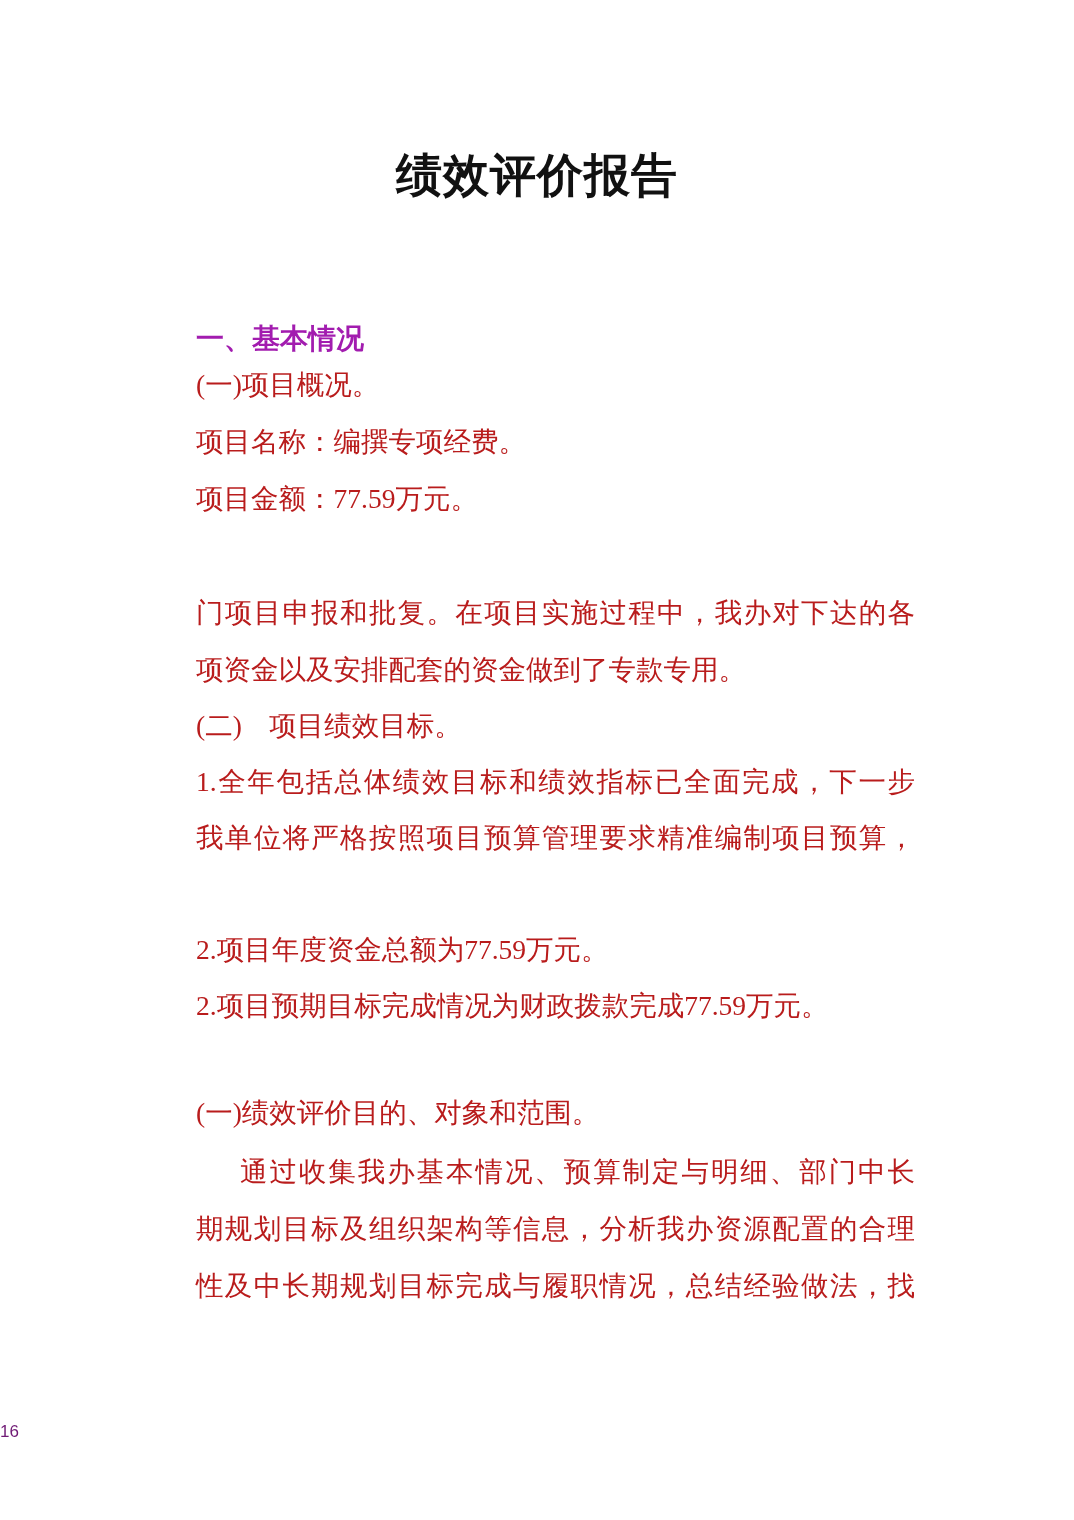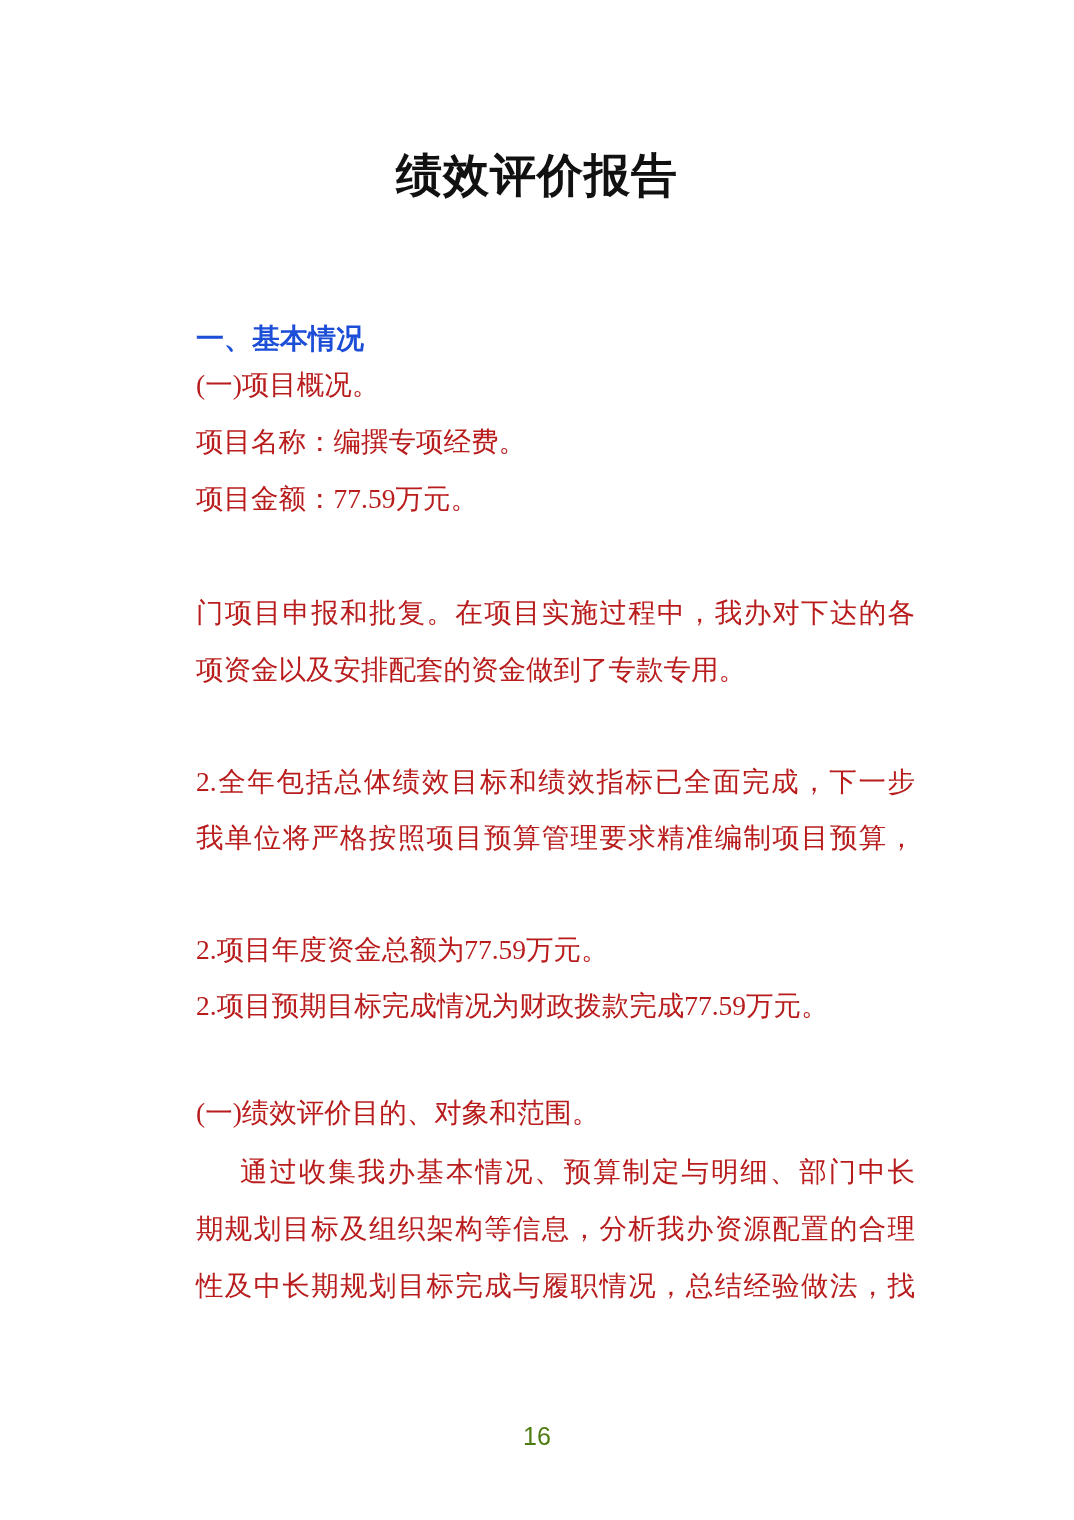--- a/index.html
+++ b/index.html
@@ -39,51 +39,51 @@
   .fill {
     white-space: normal;
     text-align: justify;
     text-align-last: justify;
     text-justify: inter-character;
   }
   .hd {
     font-family: "Liberation Sans", "DejaVu Sans", sans-serif;
     font-weight: 700;
     font-size: 28px;
-    color: #1d4ed8;
+    color: #a21caf;
   }
   .indent {
     left: 196px;
     padding-left: 44px;
     width: 675px;
   }
   .pageno {
     position: absolute;
     top: 1414px; left: 0;
     width: 1074px;
-    text-align: center;
-    font-size: 25px;
+    font-size: 17px;
     font-family: "Liberation Sans", "DejaVu Sans", sans-serif;
-    color: #4d7c0f;
+    color: #701a75;
   }
 </style>
 </head>
 <body>
 
 <div class="page">
 
   <div class="doc-title">绩效评价报告</div>
 
   <div class="ln hd" style="top:314px">一、基本情况</div>
   <div class="ln" style="top:360px">(一)项目概况。</div>
   <div class="ln" style="top:417px">项目名称：编撰专项经费。</div>
   <div class="ln" style="top:474px">项目金额：77.59万元。</div>
   <div class="ln fill" style="top:588px">门项目申报和批复。在项目实施过程中，我办对下达的各</div>
   <div class="ln" style="top:645px">项资金以及安排配套的资金做到了专款专用。</div>
-  <div class="ln fill" style="top:757px">2.全年包括总体绩效目标和绩效指标已全面完成，下一步</div>
+  <div class="ln" style="top:701px">(二)　项目绩效目标。</div>
+  <div class="ln fill" style="top:757px">1.全年包括总体绩效目标和绩效指标已全面完成，下一步</div>
   <div class="ln fill" style="top:813px">我单位将严格按照项目预算管理要求精准编制项目预算，</div>
   <div class="ln" style="top:925px">2.项目年度资金总额为77.59万元。</div>
   <div class="ln" style="top:981px">2.项目预期目标完成情况为财政拨款完成77.59万元。</div>
   <div class="ln" style="top:1088px">(一)绩效评价目的、对象和范围。</div>
   <div class="ln fill indent" style="top:1147px">通过收集我办基本情况、预算制定与明细、部门中长</div>
   <div class="ln fill" style="top:1204px">期规划目标及组织架构等信息，分析我办资源配置的合理</div>
   <div class="ln fill" style="top:1261px">性及中长期规划目标完成与履职情况，总结经验做法，找</div>
 
   <div class="pageno">16</div>
 

